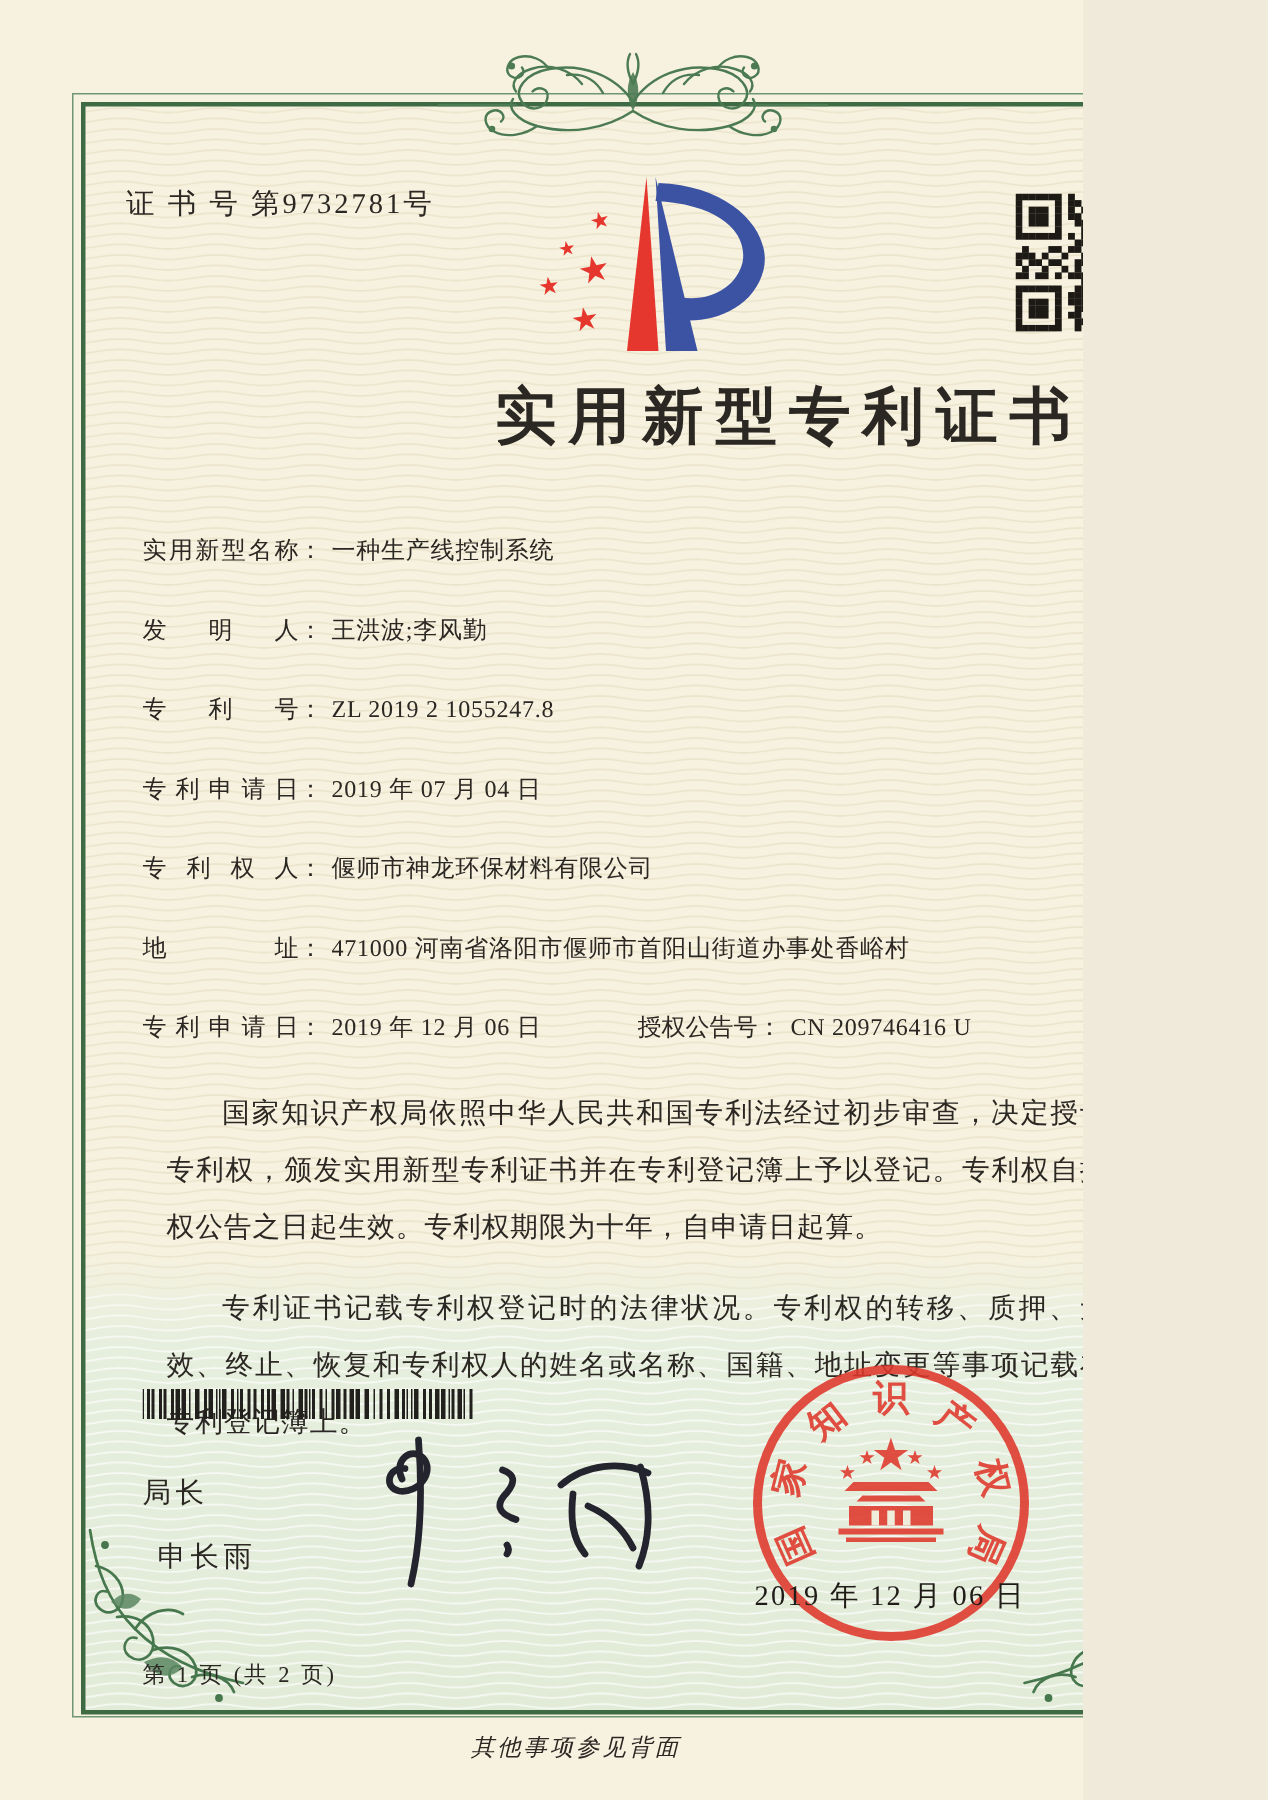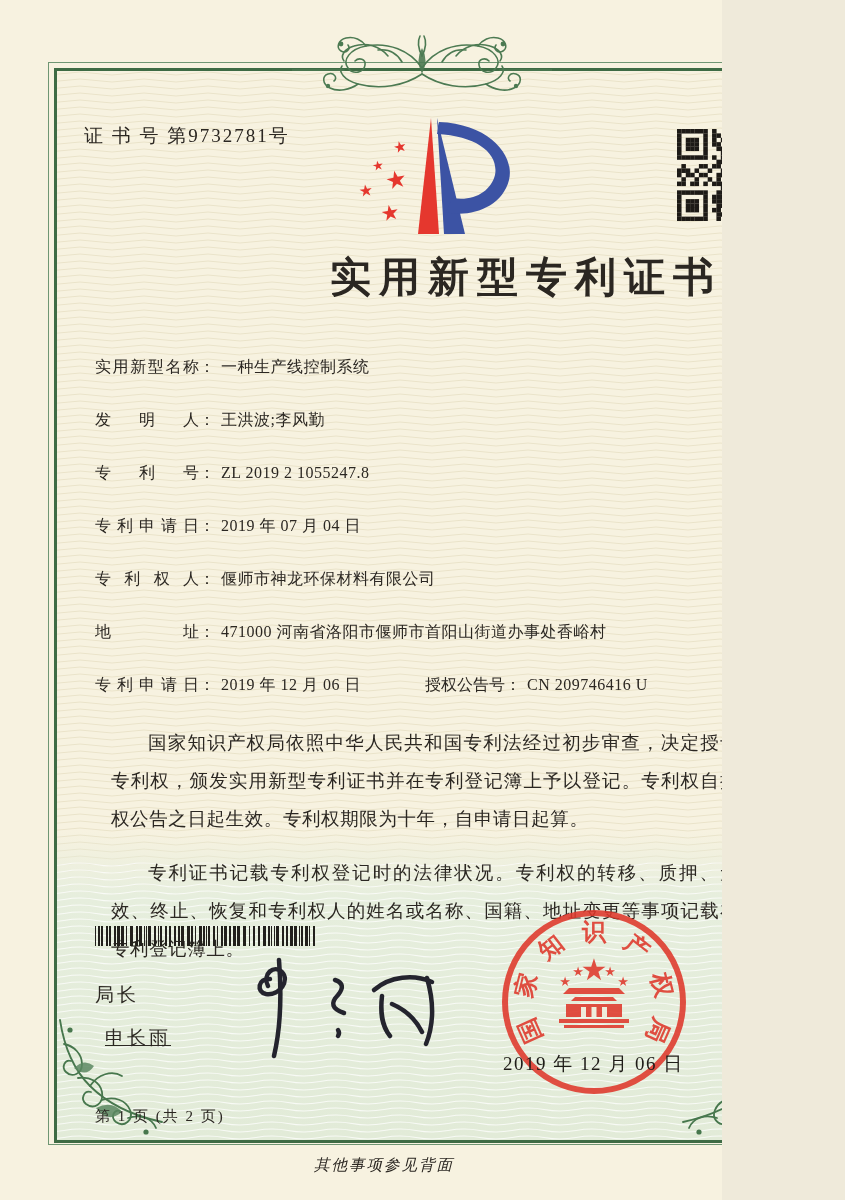--- a/index.html
+++ b/index.html
@@ -22,21 +22,21 @@
     letter-spacing:8px;z-index:3;}
   .field-row{left:95px;width:680px;font-size:16px;z-index:3;white-space:nowrap;}
   .flabel{display:inline-block;width:104px;text-align:justify;text-align-last:justify;vertical-align:top;}
   .fcolon{display:inline-block;margin-right:6px;}
   .fvalue{letter-spacing:0.5px;}
   .col2{position:absolute;left:330px;top:0;white-space:nowrap;}
   .paras{left:95px;top:708px;width:660px;z-index:3;}
   .paras p{margin:16px;font-size:18.5px;line-height:38px;text-indent:2em;
     text-align:justify;letter-spacing:0.6px;}
   .director-title{left:95px;top:982px;font-size:19px;letter-spacing:3px;z-index:4;}
-  .director-name{left:105px;top:1025px;font-size:19px;letter-spacing:3px;z-index:4;text-decoration:underline;}
+  .director-name{left:105px;top:1025px;font-size:19px;letter-spacing:3px;z-index:4;}
   .seal-wrap{left:494px;top:902px;width:200px;height:200px;z-index:4;}
   .seal-date{left:503px;top:1051px;font-size:19px;letter-spacing:1.5px;z-index:5;color:#1f1c18;}
   .page-num{left:95px;top:1107px;width:600px;font-size:15px;
     letter-spacing:2px;z-index:3;}
   .back-note{left:0;top:1155px;width:768px;text-align:center;font-size:15.5px;
     font-style:italic;letter-spacing:2px;z-index:3;}
   .sig{left:222px;top:952px;z-index:4;}
   .qr{left:677px;top:129px;z-index:3;}
   .logo{left:338px;top:114px;z-index:3;}
   .barcode{left:95px;top:926px;z-index:3;}

